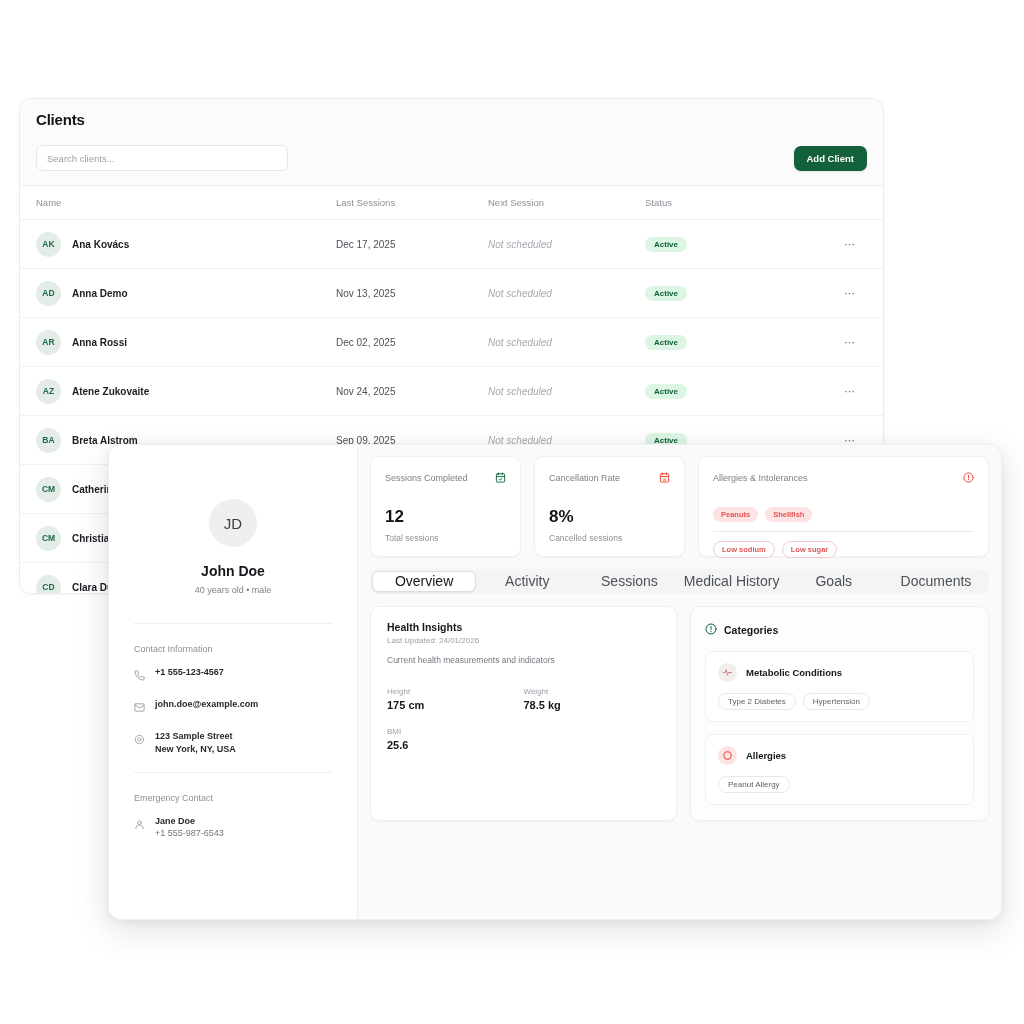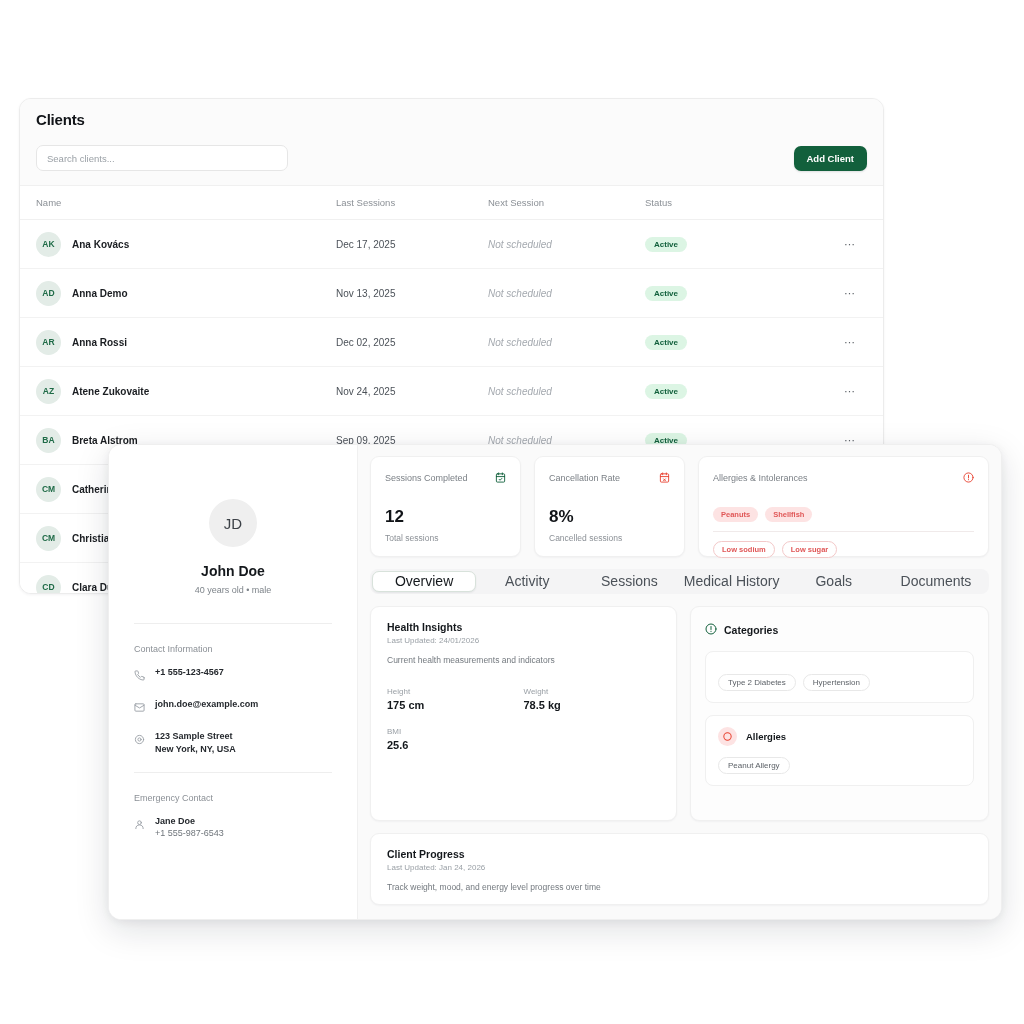--- a/index.html
+++ b/index.html
@@ -532,20 +532,28 @@
             <span>
               <svg width="12" height="12" viewBox="0 0 24 24" fill="none" stroke="#12603c" stroke-width="2" stroke-linecap="round" stroke-linejoin="round">
                   <circle cx="12" cy="12" r="10"></circle>
                   <path d="M12 7v6M12 16.5v.5"></path>
                 </svg>
             </span>
             <span class="cat-title">Categories</span>
           </div>
           <div id="cat-groups">
               <div class="cat-box">
+                <div class="cat-box-head">
+                  <span class="cat-ico metabolic">
+                    <svg width="11" height="11" viewBox="0 0 24 24" fill="none" stroke="#c97b7b" stroke-width="2" stroke-linecap="round" stroke-linejoin="round">
+                      <path d="M3 12h4l2-6 3 12 2-6h7"></path>
+                    </svg>
+                  </span>
+                  <span class="cat-box-title">Metabolic Conditions</span>
+                </div>
                 <div class="tag-row">
                   <span class="tag">Type 2 Diabetes</span>
                   <span class="tag">Hypertension</span>
                 </div>
               </div>
               <div class="cat-box">
                 <div class="cat-box-head">
                   <span class="cat-ico allergy">
                     <svg width="11" height="11" viewBox="0 0 24 24" fill="none" stroke="#e8412f" stroke-width="2.2" stroke-linecap="round">
                       <circle cx="12" cy="12" r="8"></circle>
@@ -554,21 +562,16 @@
                   <span class="cat-box-title">Allergies</span>
                 </div>
                 <div class="tag-row">
                   <span class="tag">Peanut Allergy</span>
                 </div>
               </div>
             </div>
         </div>
       </div>
 
-      <div class="card progress-card">
-        <div class="card-title">Client Progress</div>
-        <div class="card-updated">Last Updated: Jan 24, 2026</div>
-        <div class="card-desc">Track weight, mood, and energy level progress over time</div>
-      </div>
 
     </div>
   </div>
 </div>
 
 </body></html>

